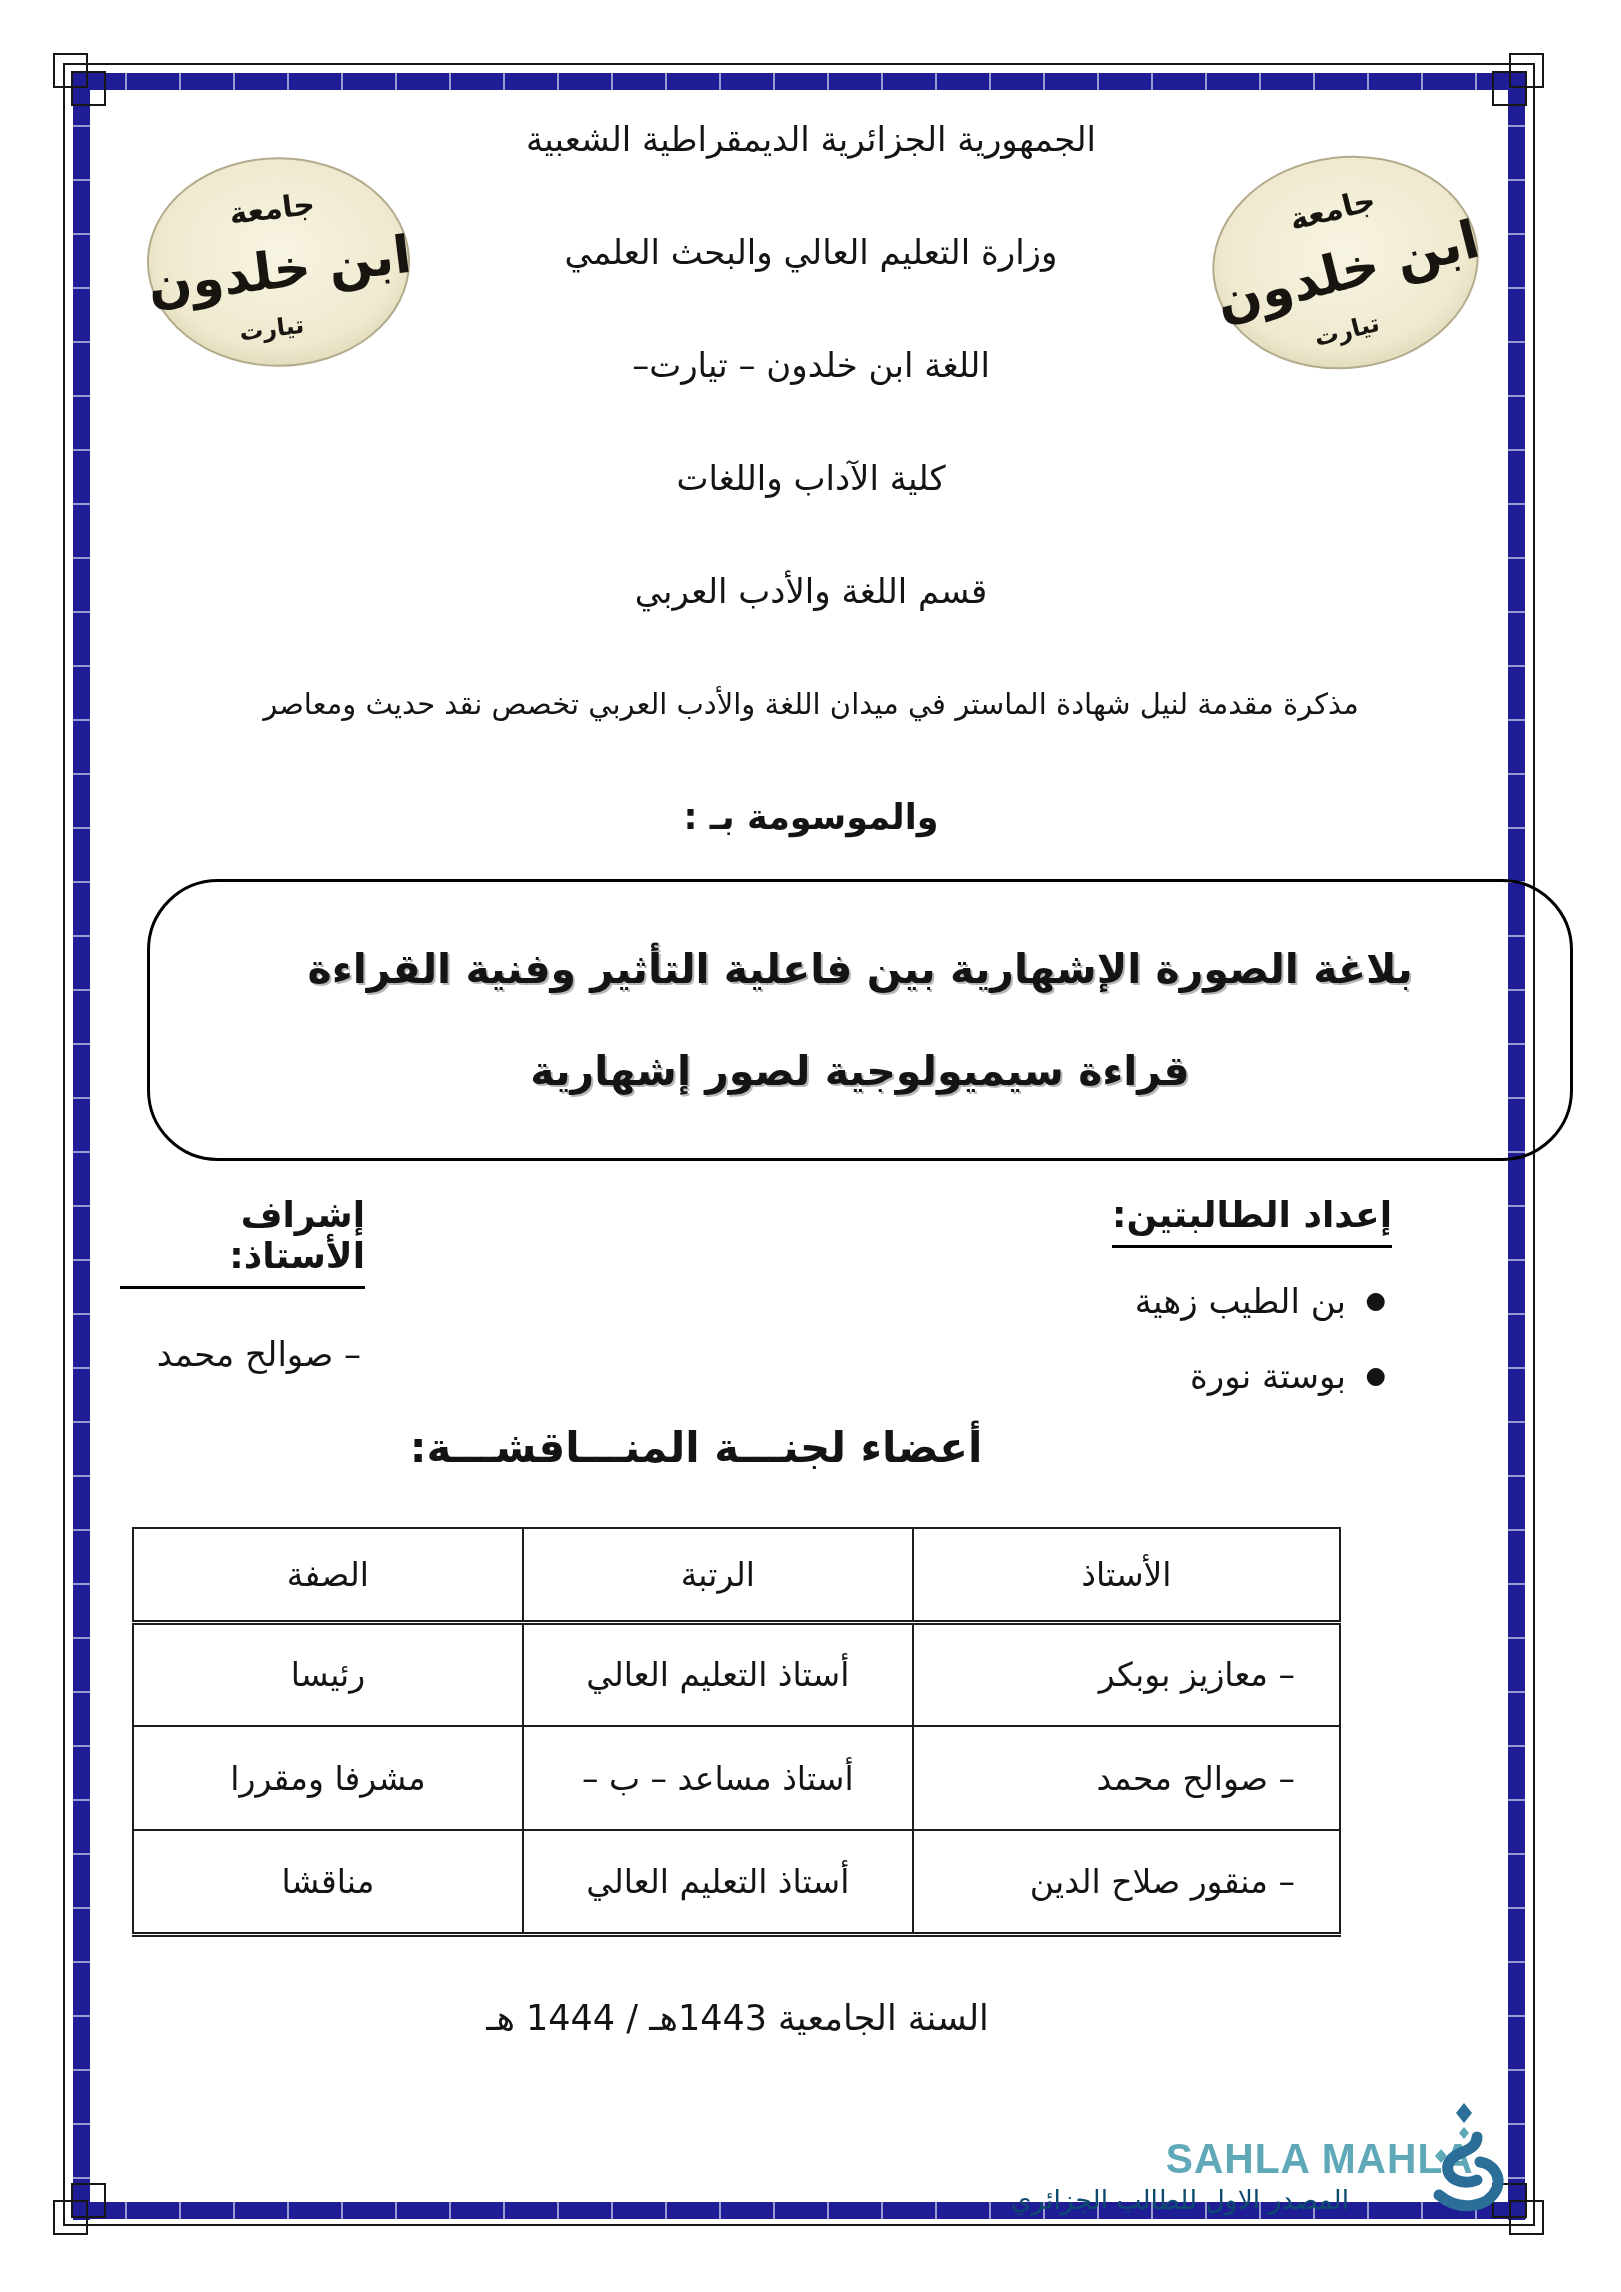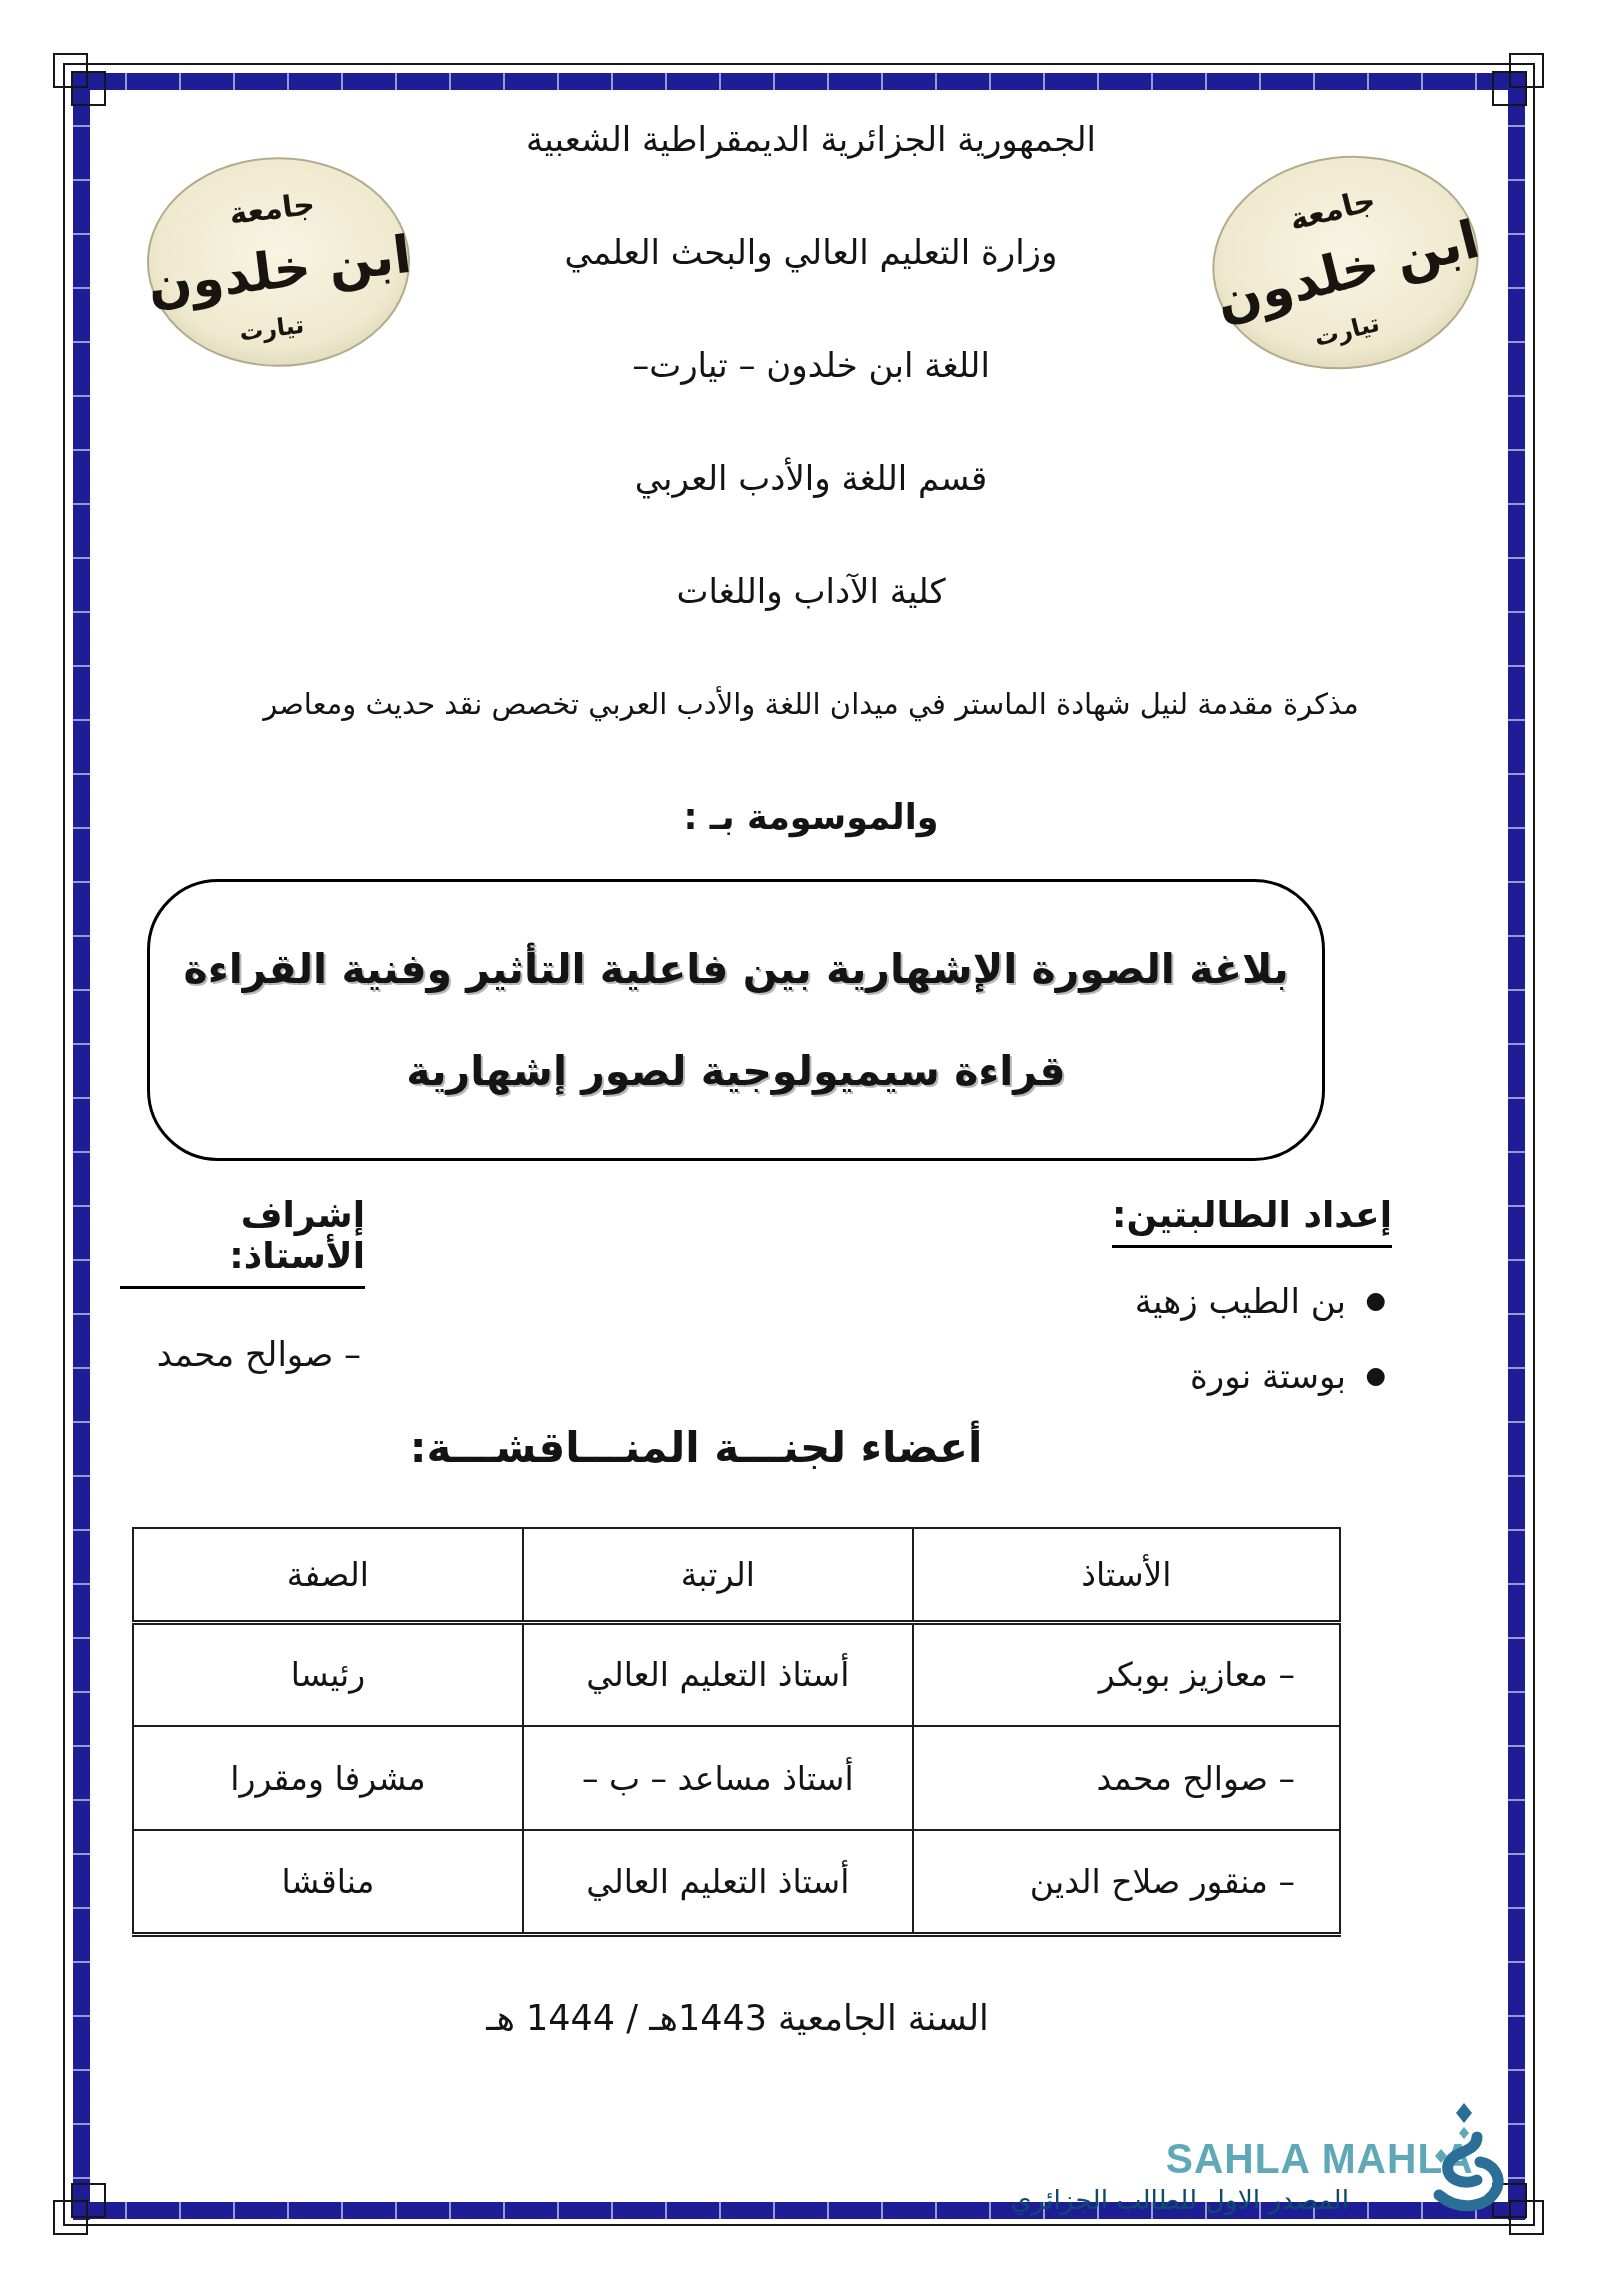--- a/index.html
+++ b/index.html
@@ -31,21 +31,21 @@
   .logo{ position:absolute; z-index:4; }
   .logo-left { left:145px;  top:155px; width:267px; height:214px; }
   .logo-right{ left:1210px; top:149px; width:271px; height:227px; transform:rotate(-7deg); }
   
   .header-stack{ position:absolute; left:108px; top:83px; width:1406px; text-align:center; z-index:4; }
   .header-line{ margin:0; height:113px; line-height:113px; font-size:34px; white-space:nowrap; }
   .memo-line{ margin:0; height:113px; line-height:113px; font-size:29px; white-space:nowrap; }
   .tagged-line{ margin:0; height:113px; line-height:113px; font-size:35px; font-weight:bold; }
   
   .title-box{
-    position:absolute; left:147px; top:879px; width:1178px; height:282px; box-sizing:border-box;
+    position:absolute; left:147px; top:879px; width:1426px; height:282px; box-sizing:border-box;
     border:3.9px solid #000; border-radius:71px; z-index:4;
     display:flex; flex-direction:column; justify-content:space-evenly; align-items:center;
     padding:7.8px 29px; text-align:center;
   }
   .title-line{ margin:0; font-size:41px; font-weight:bold; white-space:nowrap;
     text-shadow:2px 2px 0 rgba(0,0,0,.28); }
   
   .students-block{ position:absolute; right:229px; top:1194px; width:372px; z-index:4; text-align:right; }
   .supervisor-block{ position:absolute; left:120px; top:1194px; width:245px; z-index:4; text-align:right; }
   .col-heading{
@@ -133,22 +133,22 @@
       <text x="135" y="64" font-size="30">جامعة</text>
       <text x="135" y="134" font-size="52">ابن خلدون</text>
       <text x="120" y="182" font-size="24">تيارت</text>
     </g>
   </svg>
 
   <div class="header-stack">
     <p class="header-line">الجمهورية الجزائرية الديمقراطية الشعبية</p>
     <p class="header-line">وزارة التعليم العالي والبحث العلمي</p>
     <p class="header-line">اللغة ابن خلدون – تيارت–</p>
+    <p class="header-line">كلية الآداب واللغات</p>
     <p class="header-line">قسم اللغة والأدب العربي</p>
-    <p class="header-line">كلية الآداب واللغات</p>
     <p class="memo-line">مذكرة مقدمة لنيل شهادة الماستر في ميدان اللغة والأدب العربي تخصص نقد حديث ومعاصر</p>
     <p class="tagged-line">والموسومة بـ :</p>
   </div>
 
   <div class="title-box">
     <p class="title-line">بلاغة الصورة الإشهارية بين فاعلية التأثير وفنية القراءة</p>
     <p class="title-line">قراءة سيميولوجية لصور إشهارية</p>
   </div>
 
   <div class="students-block">

